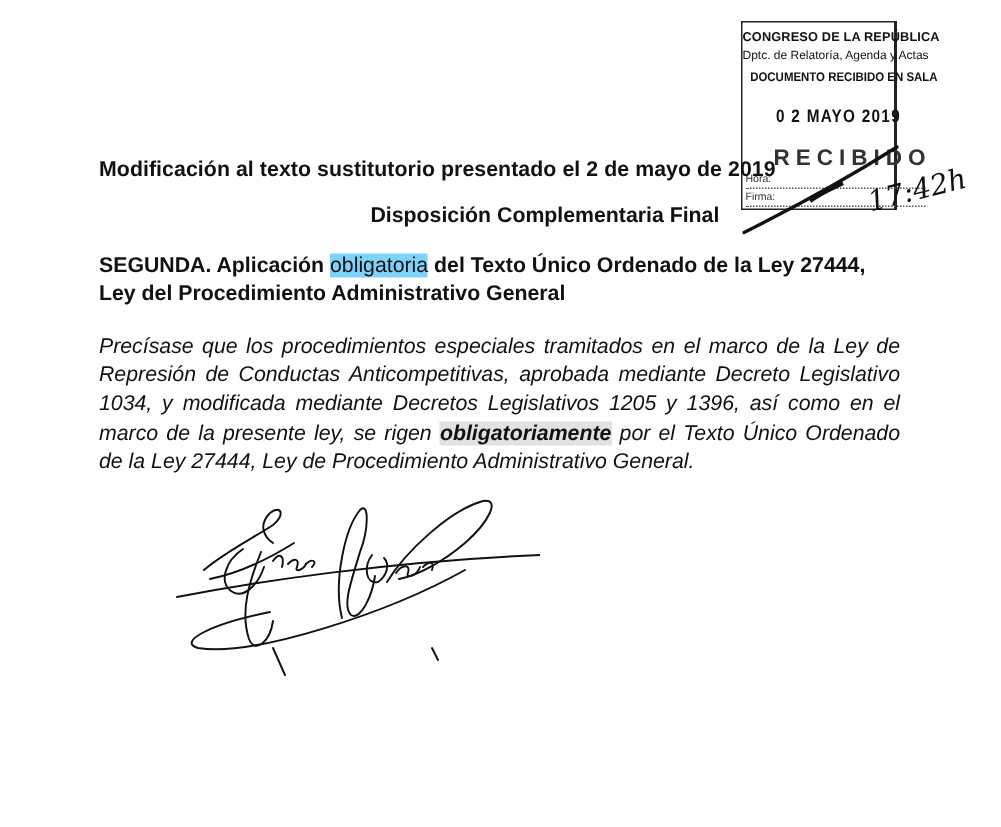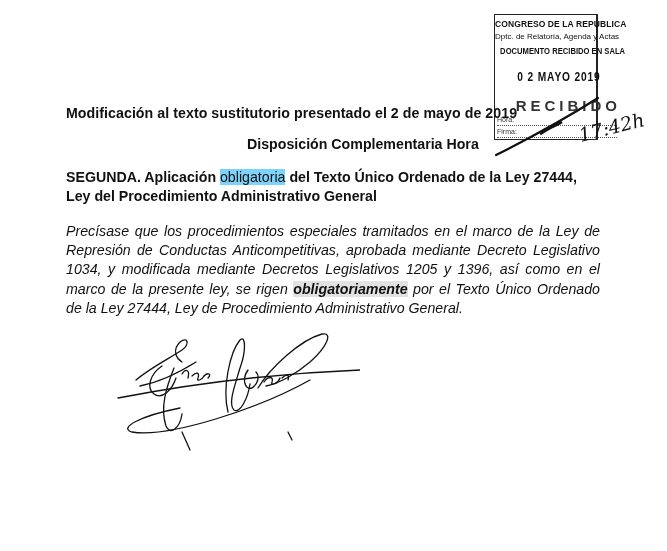--- a/index.html
+++ b/index.html
@@ -37,21 +37,21 @@
 </div>
 
 <svg class="abs" style="left:490px; top:90px;" width="120" height="70">
   <path d="M6 65 C 40 48, 70 32, 108 8" stroke="#111" stroke-width="2.2" fill="none" stroke-linecap="round"></path>
   <path d="M50 44 C 58 38, 64 36, 72 32" stroke="#111" stroke-width="3" fill="none"></path>
 </svg>
 
 <div class="abs hand" style="left:578px; top:116px;">17:42h</div>
 
 <div class="abs heading">Modificación al texto sustitutorio presentado el 2 de mayo de 2019</div>
-<div class="abs subtitle">Disposición Complementaria Hora</div>
+<div class="abs subtitle">Disposición Complementaria Final</div>
 
 <div class="abs segunda"><span>SEGUNDA. Aplicación </span><span class="hl">obligatoria</span><span> del Texto Único Ordenado de la Ley 27444, Ley del Procedimiento Administrativo General</span></div>
 
 <div class="abs para"><span>Precísase que los procedimientos especiales tramitados en el marco de la Ley de Represión de Conductas Anticompetitivas, aprobada mediante Decreto Legislativo 1034, y modificada mediante Decretos Legislativos 1205 y 1396, así como en el marco de la presente ley, se rigen </span><span class="hl">obligatoriamente</span><span> por el Texto Único Ordenado de la Ley 27444, Ley de Procedimiento Administrativo General.</span></div>
 
 <svg class="abs" style="left:110px; top:328px;" width="250" height="125" fill="none" stroke="#111" stroke-width="1.3" stroke-linecap="round">
 
   <path d="M8 70 C 60 60, 150 46, 250 42"></path>
 
   <path d="M200 52 C 150 80, 60 110, 22 104 C 8 100, 30 88, 70 80"></path>

